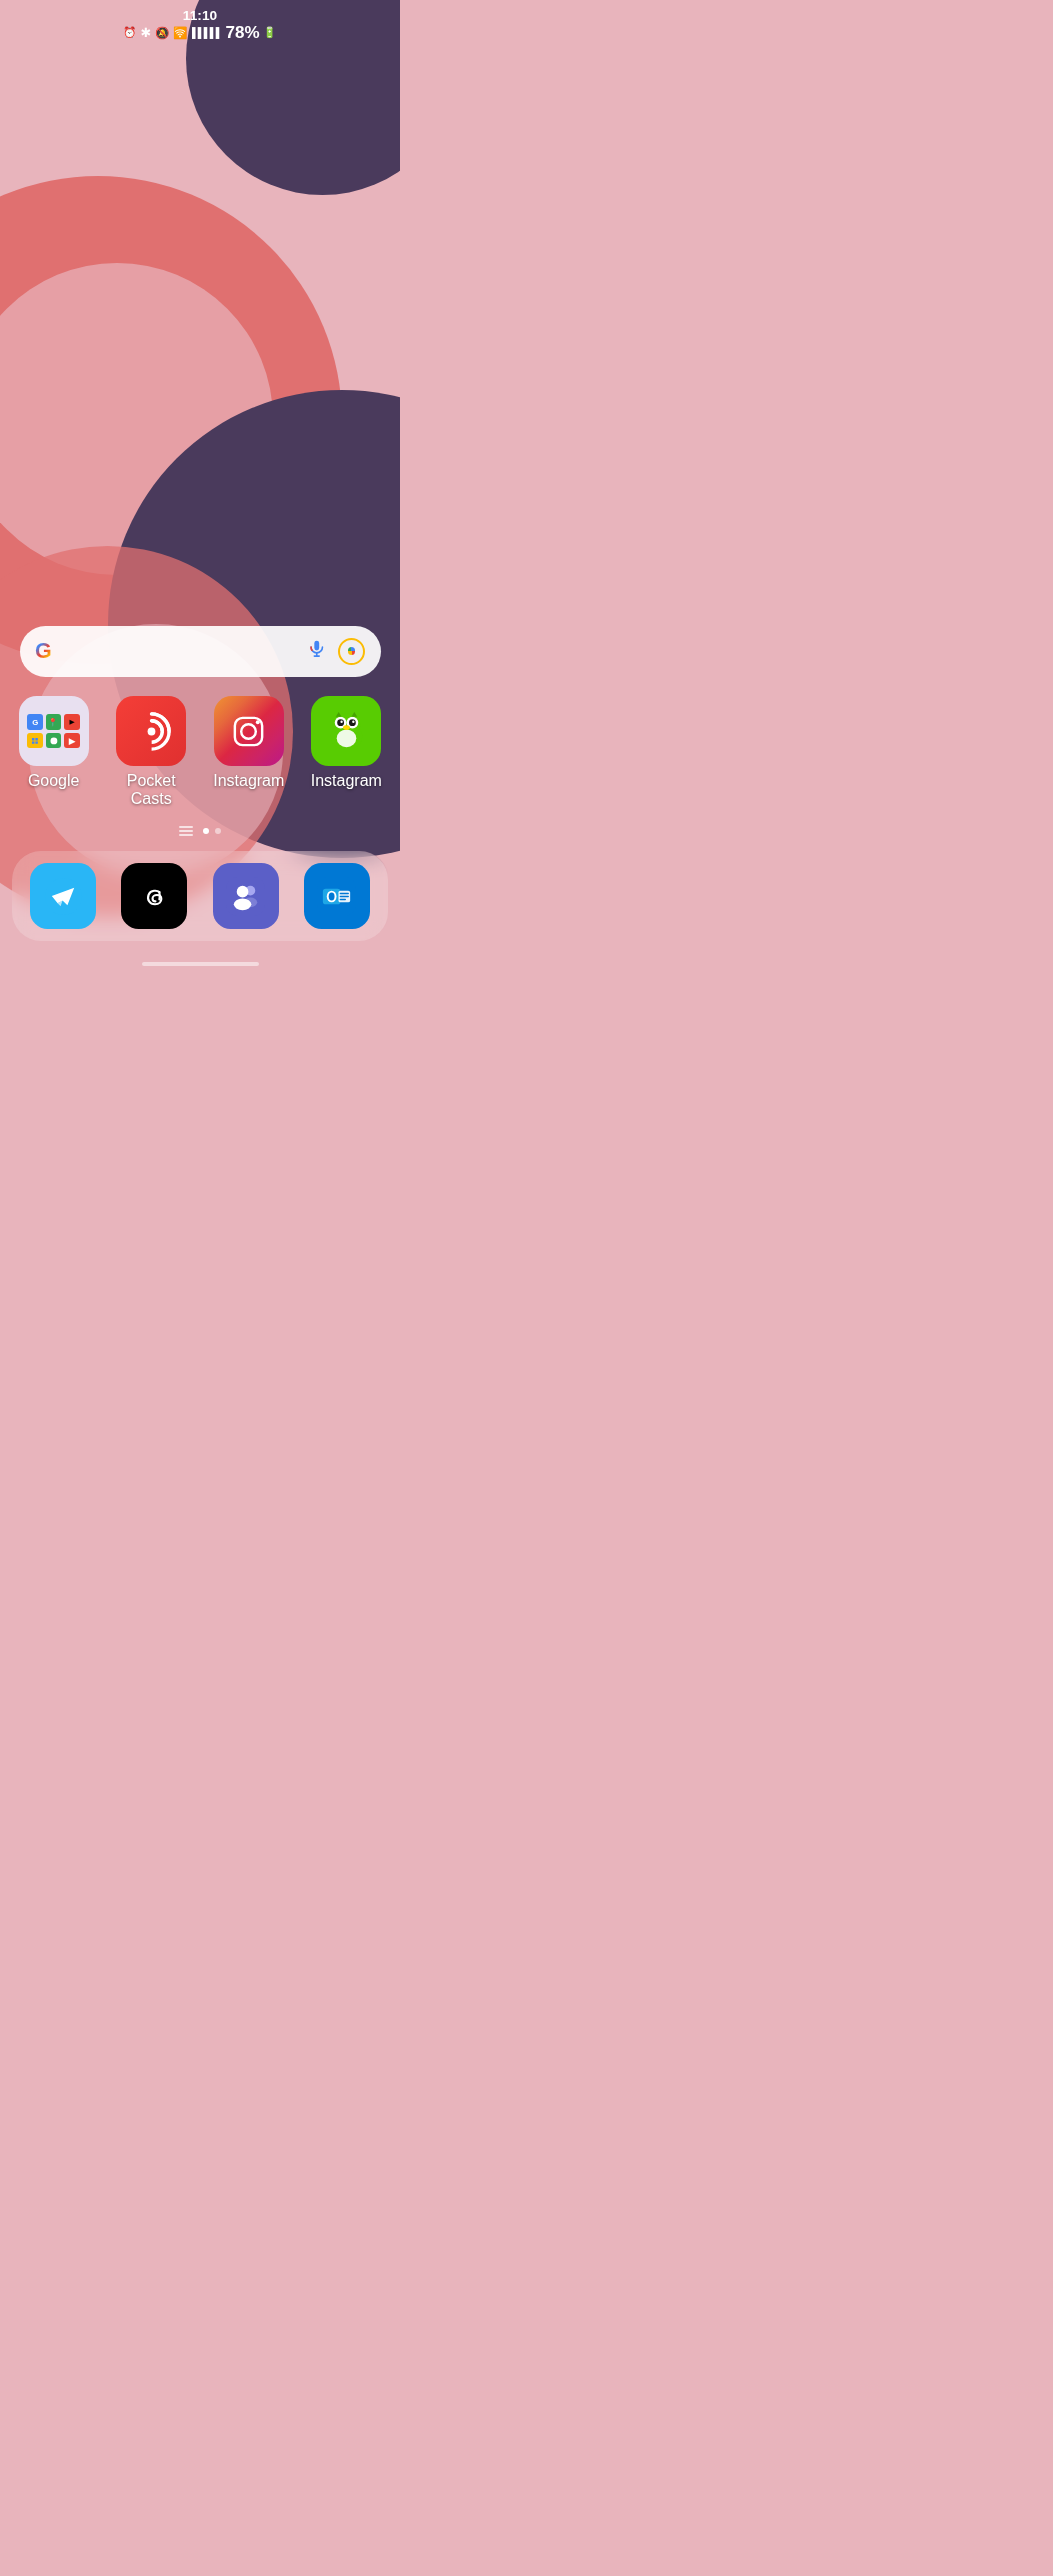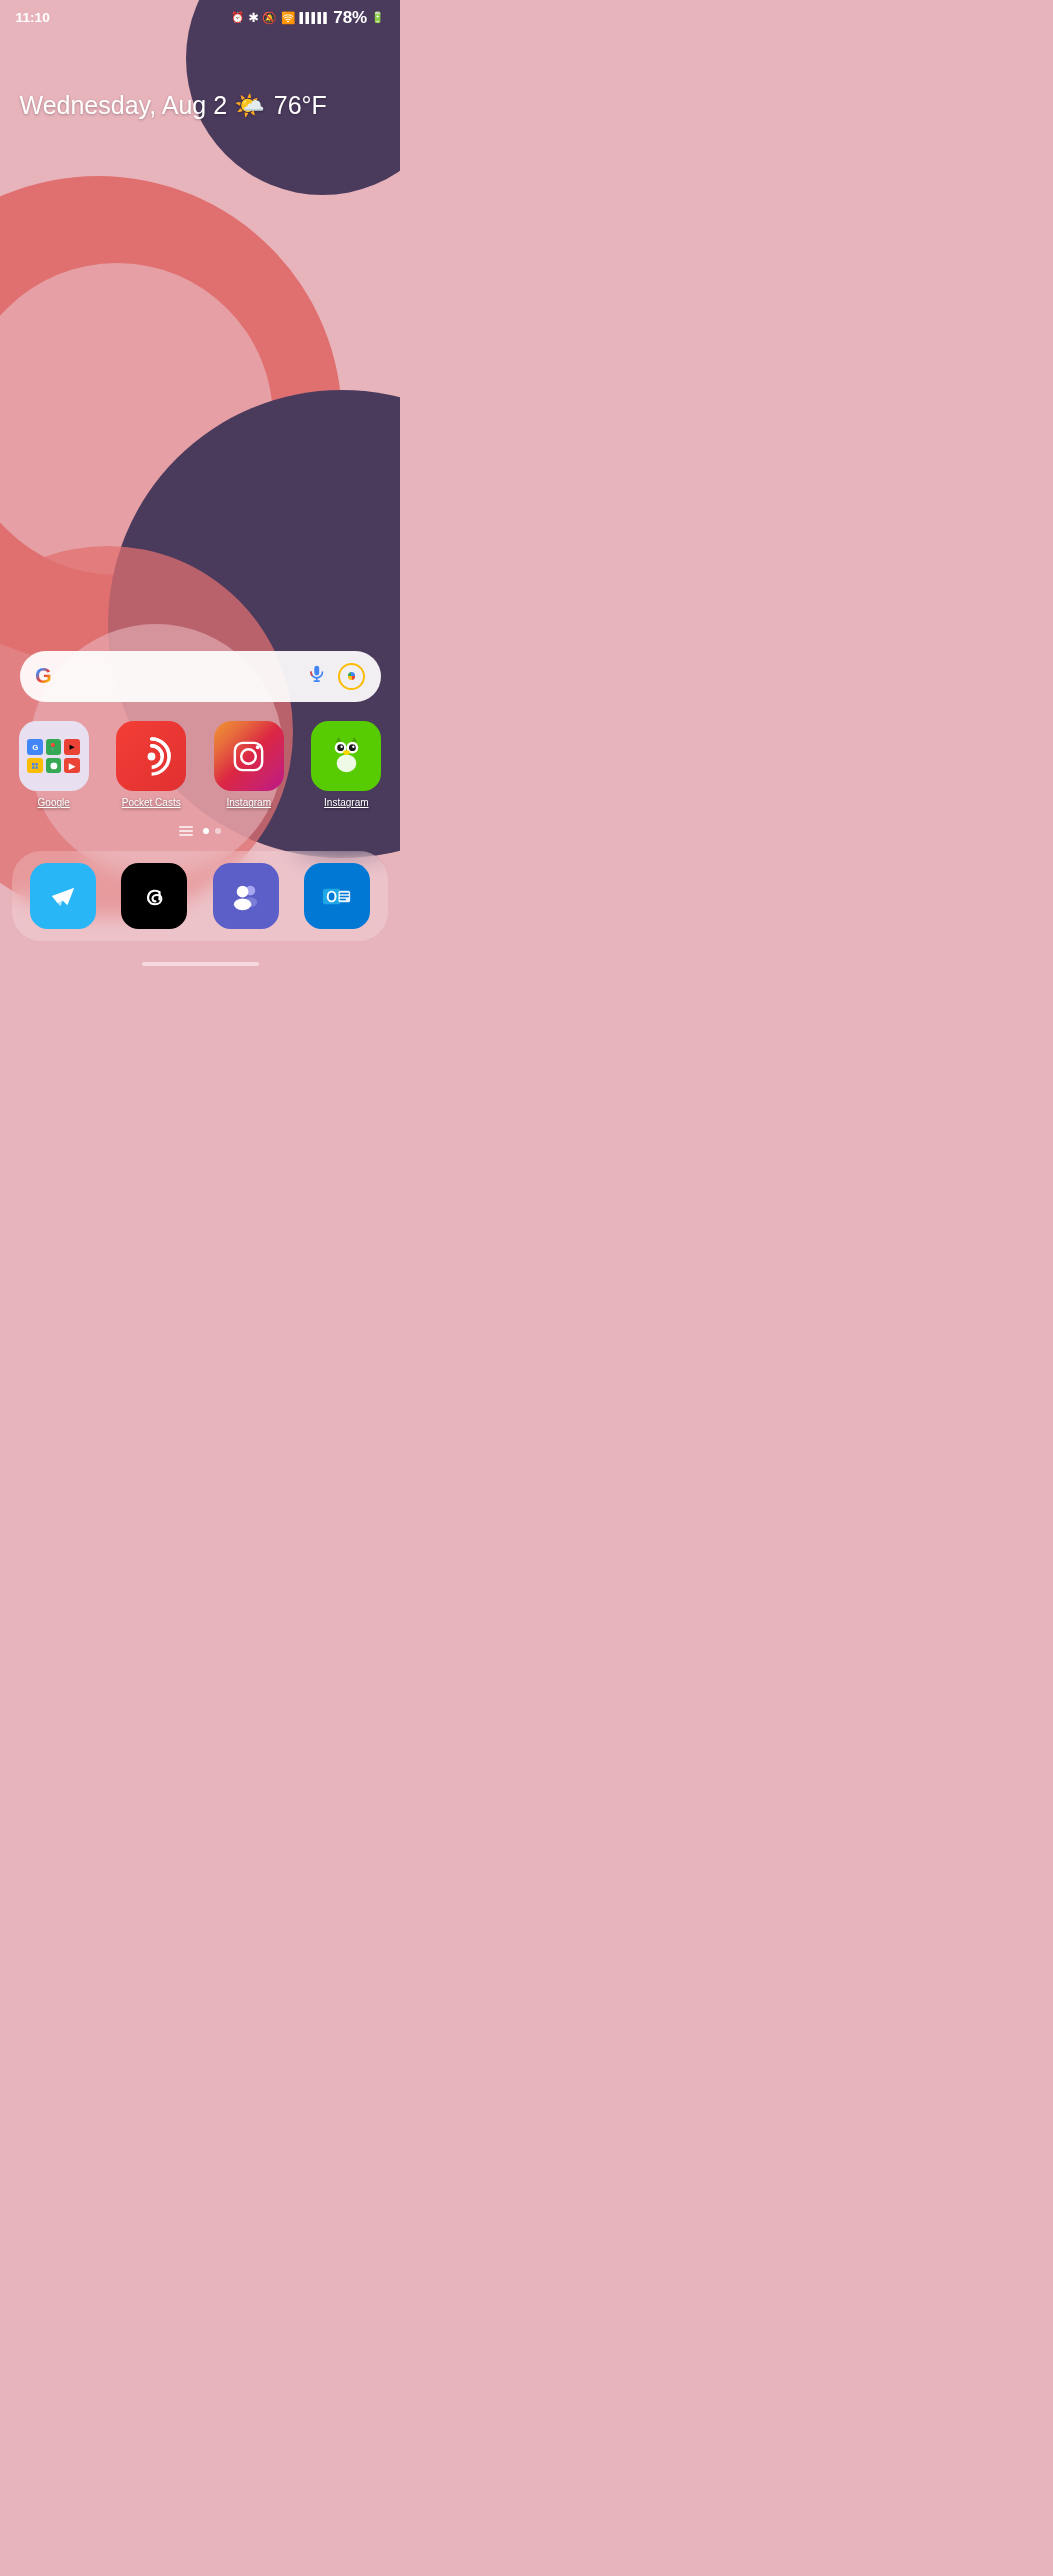--- a/index.html
+++ b/index.html
@@ -80,20 +80,21 @@
       flex-direction: column;
     }
 
     
     .status-bar {
       display: flex;
       justify-content: space-between;
       align-items: center;
       padding: 7.8px 15.6px 3.9px;
       z-index: 10;
+      flex-direction: column;
     }
 
     .status-time {
       color: white;
       font-size: 13.7px;
       font-weight: 600;
     }
 
     .status-icons {
       display: flex;
@@ -204,24 +205,23 @@
       display: flex;
       align-items: center;
       justify-content: center;
       font-size: 31px;
       position: relative;
       overflow: hidden;
     }
 
     .app-label {
       color: white;
-      font-size: 10px;
-      text-align: left;
+      font-size: 16px;
+      text-align: center;
       text-shadow: 0 1px 2.9px rgba(0,0,0,0.5);
-      text-decoration: underline;
     }
 
     
     .google-icon {
       background: #e8e0f0;
     }
 
     .google-grid {
       display: grid;
       grid-template-columns: repeat(3, 1fr);
@@ -367,27 +367,20 @@
       <span>⏰</span>
       <span style="font-size:12.7px">✱</span>
       <span style="font-size:11.7px">🔕</span>
       <span style="font-size:11.7px">🛜</span>
       <span style="font-size:9.8px; letter-spacing:-1px">▌▌▌▌▌</span>
       <span style="font-size:17px; font-weight:600">78%</span>
       <span>🔋</span>
     </div>
   </div>
 
-  <div class="date-widget">
-    <div class="date-text">
-      <span>Wednesday, Aug 2</span>
-      <span class="weather-emoji">🌤️</span>
-      <span>76°F</span>
-    </div>
-  </div>
 
   <div class="spacer"></div>
 
   <div class="search-bar-container">
     <div class="search-bar">
       <span class="google-g">G</span>
       <div class="search-spacer"></div>
       <span class="mic-icon">
         <svg width="19.5" height="19.5" viewBox="0 0 24 24" fill="none">
           <rect x="9" y="2" width="6" height="12" rx="3" fill="#4285F4"></rect>

